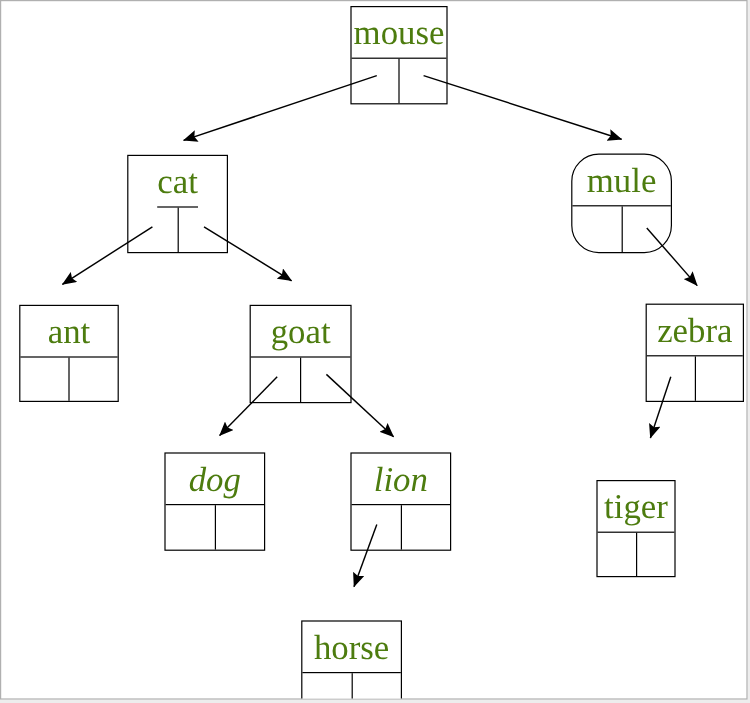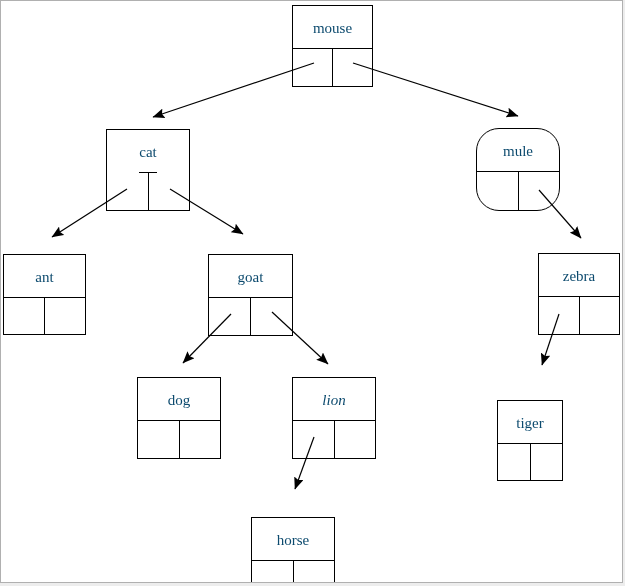--- a/index.html
+++ b/index.html
@@ -27,34 +27,34 @@
     box-sizing:border-box;
     border:1px solid #000000;
     background:#ffffff;
     display:flex; flex-direction:column;
     z-index:1;
   }
   .node-label {
     flex:0 0 40px;
     border-bottom:1px solid #000000;
     display:flex; align-items:center; justify-content:center;
-    font-size:15px; color:#0c4a6e; line-height:1;
+    font-size:29px; color:#4d7c0f; line-height:1;
     padding-top:2px;
   }
   .node-pointers { flex:1 1 auto; display:flex; }
   .cell { flex:1 1 50%; }
   .cell.left { border-right:1px solid #000000; }
 
   #n-mouse { left:291px; top:4px;   width:81px; height:82px; }
   #n-cat   { left:105px; top:128px; width:84px; height:82px;align-items:center; }
   #n-mule  { left:475px; top:127px; width:84px; height:83px;border-radius:23px; }
-  #n-ant   { left:2px;   top:253px; width:83px; height:81px; }
+  #n-ant   { left:15px;   top:253px; width:83px; height:81px; }
   #n-goat  { left:207px; top:253px; width:85px; height:82px; }
   #n-zebra { left:537px; top:252px; width:82px; height:82px; }
-  #n-dog   { left:136px; top:376px; width:84px; height:82px; }
+  #n-dog   { left:136px; top:376px; width:84px; height:82px;font-style:italic; }
   #n-lion  { left:291px; top:376px; width:84px; height:82px;font-style:italic; }
   #n-tiger { left:496px; top:399px; width:66px; height:81px;justify-content:center; }
   #n-horse { left:250px; top:499px; width:84px; height:94px;margin-top:17px; }
 
   .edge-line { stroke:#000000; stroke-width:1.2; }
 </style>
 </head>
 <body>
 
 <div class="stage">

